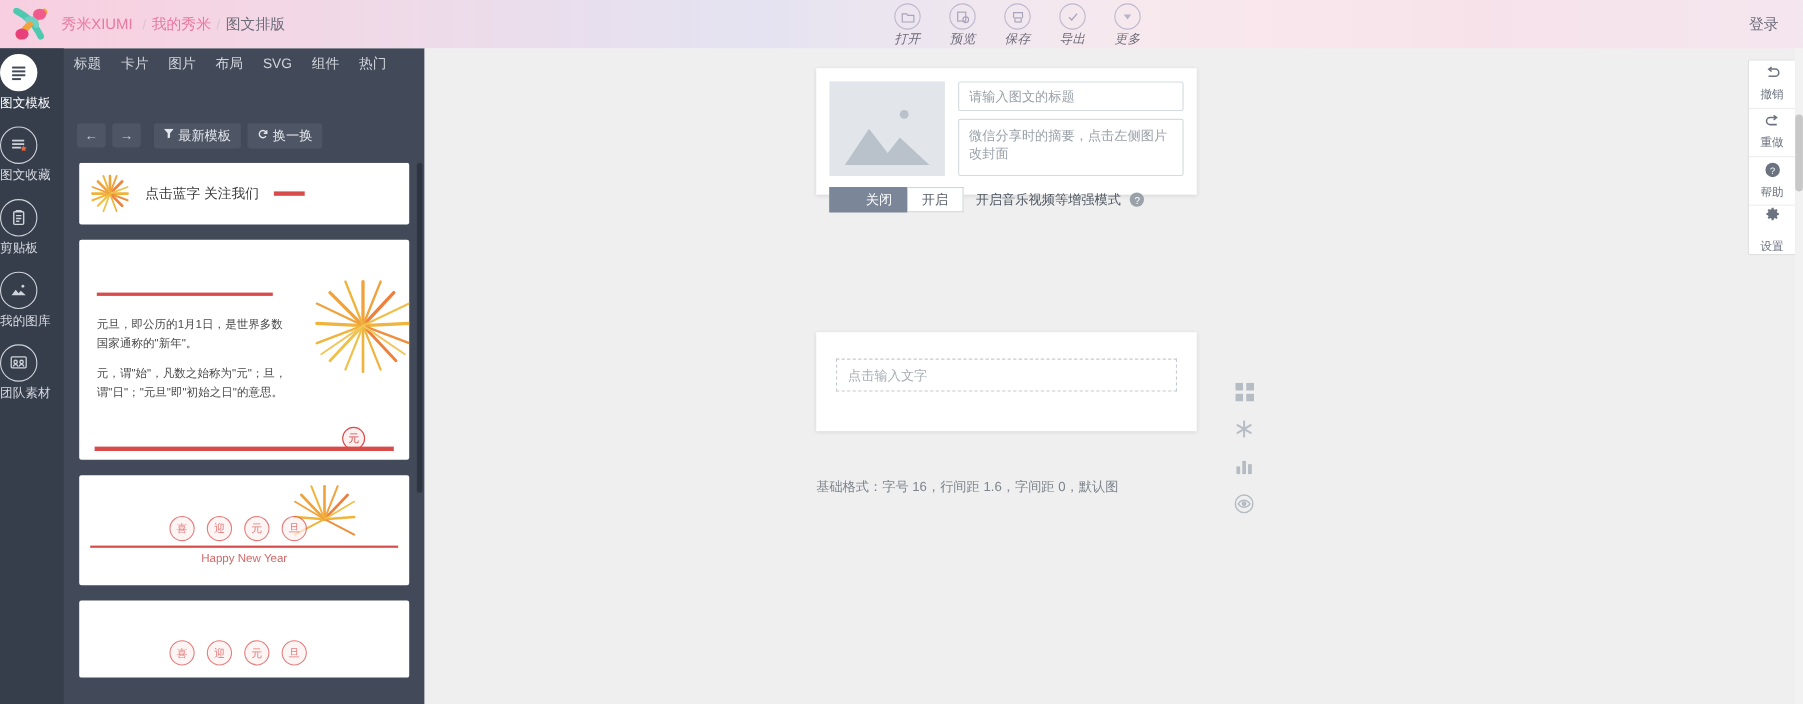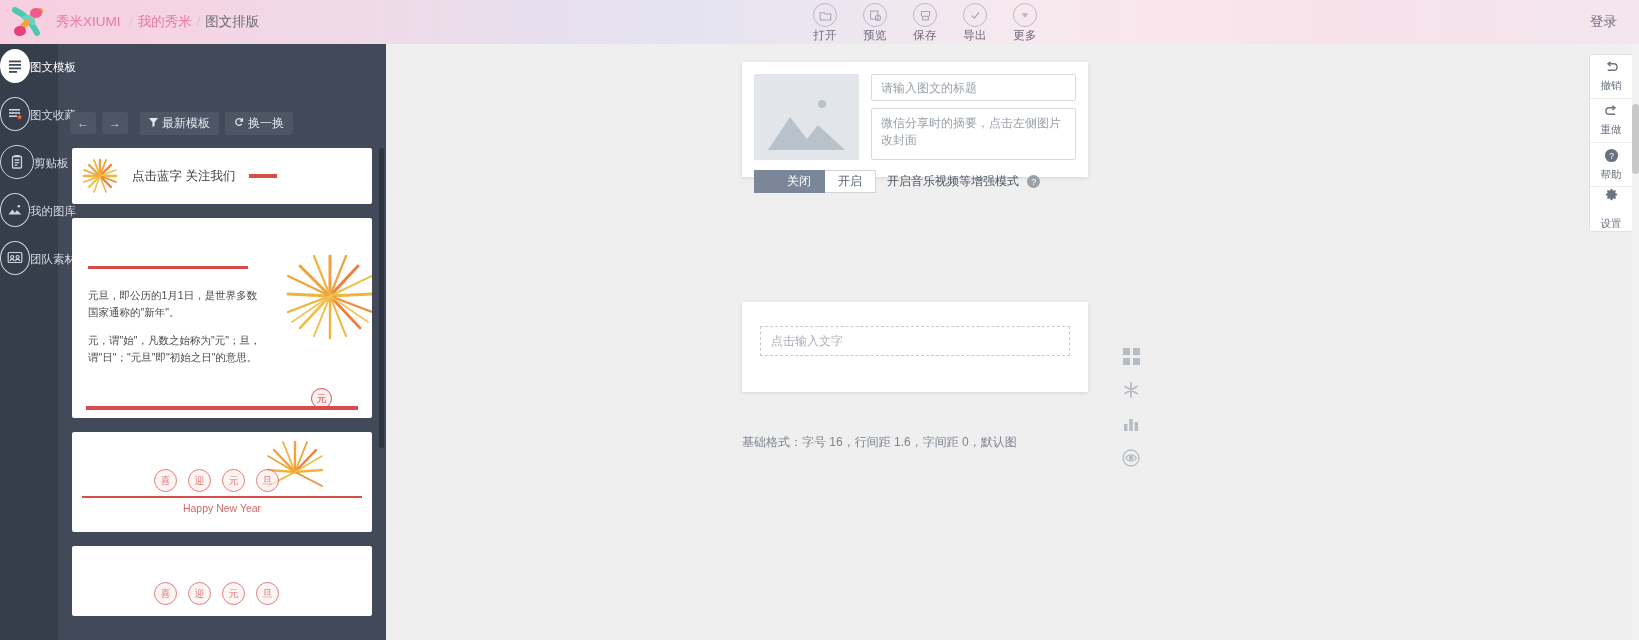--- a/index.html
+++ b/index.html
@@ -43,39 +43,40 @@
   }
   .ttool .tcirc {
     width: 24px; height: 24px; border-radius: 50%;
     border: 1.3px solid #bcb8cd;
     display: flex; align-items: center; justify-content: center;
     color: #a8a4bb;
   }
   .ttool .tlbl {
     font-size: 11.5px; color: #6d6b7a; margin-top: 1px;
     letter-spacing: .3px;
+    font-style: italic;
   }
   .login-btn {
     position: absolute; right: 22px; top: 13px;
     font-size: 13.5px; color: #6d6b7a; cursor: pointer;
   }
 
   
   .leftpanel {
     position: absolute; left: 0; top: 44px;
     width: 386px; height: 596px;
     background: #424a5a;
   }
   .lp-rail {
     position: absolute; left: 0; top: 0;
     width: 58px; height: 596px; background: #363d4b;
   }
   .rail-item {
-    width: 76px; display: flex; 
-    align-items: center; cursor: pointer; margin-top: 14px;
+    width: 76px; display: flex; flex-direction: column;
+    align-items: flex-start; cursor: pointer; margin-top: 14px;
   }
   .rail-item.first { margin-top: 5px; }
   .rail-circ {
     width: 34px; height: 34px; border-radius: 50%;
     display: flex; align-items: center; justify-content: center;
     position: relative;
   }
   .rail-circ.solid { background: #ffffff; }
   .rail-circ.ring { border: 1.4px solid #cfd3da; }
   .rail-lbl {
@@ -436,20 +437,29 @@
           <circle cx="7.2" cy="9" r="1.5"></circle>
             <circle cx="12.6" cy="9" r="1.5"></circle>
           <path d="M5 13.2c.4-1.4 1.3-2 2.2-2s1.8.6 2.2 2"></path>
           <path d="M10.4 13.2c.4-1.4 1.3-2 2.2-2s1.8.6 2.2 2"></path>
         </svg>
       </div>
       <div class="rail-lbl">团队素材</div>
     </div>
   </div>
 
+  <div class="cat-row">
+    <div class="cat">标题</div>
+    <div class="cat">卡片</div>
+    <div class="cat">图片</div>
+    <div class="cat">布局</div>
+    <div class="cat">SVG</div>
+    <div class="cat">组件</div>
+    <div class="cat">热门</div>
+  </div>
 
 
   <div class="tpl-tools">
     <div class="nav-btn">←</div>
     <div class="nav-btn">→</div>
     <div class="pill-btn">
       <span class="pico">
         <svg width="9" height="9" viewBox="0 0 10 10">
             <path d="M0 0h10L6.2 4.6v4.2L3.8 10V4.6z" fill="#e4e7ec"></path>
           </svg>

